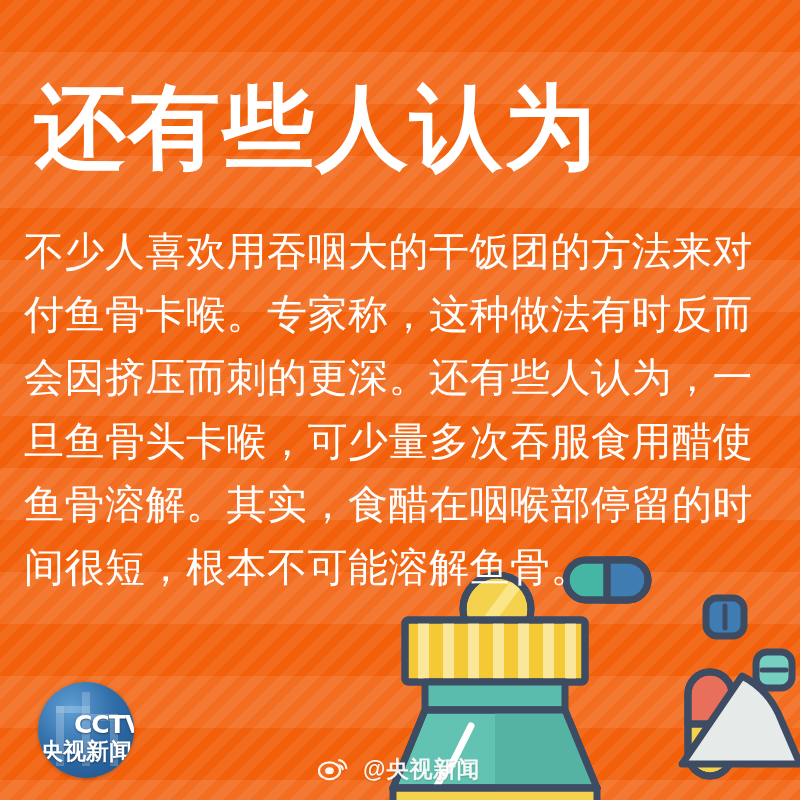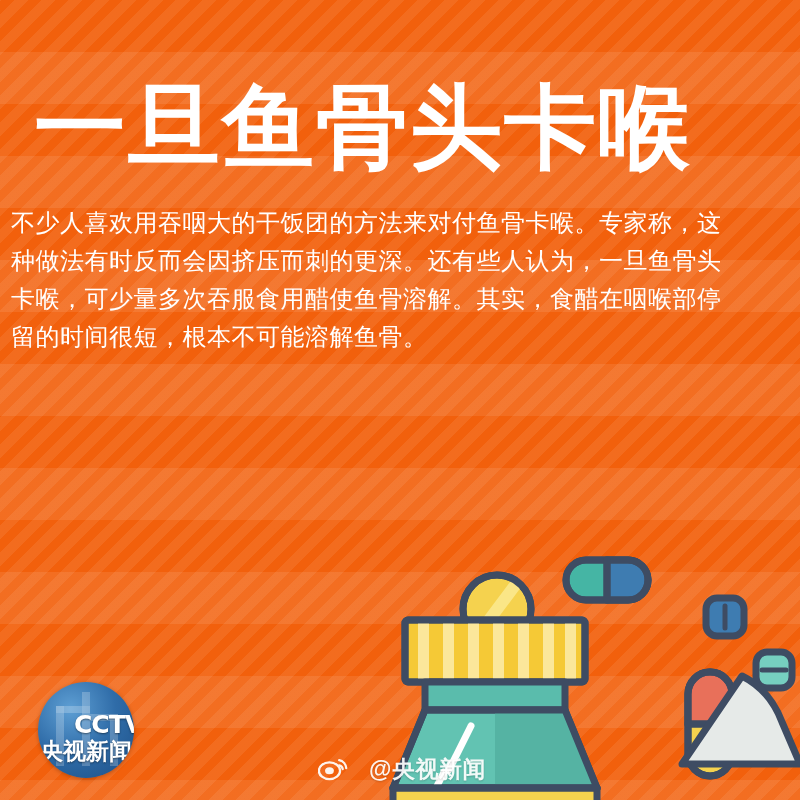--- a/index.html
+++ b/index.html
@@ -58,25 +58,25 @@
     font-weight: 700;
     font-size: 92px;
     line-height: 1.12;
     letter-spacing: 2px;
     white-space: nowrap;
   }
 
   
   .body-copy {
     position: absolute;
-    left: 11px;
+    left: 24px;
     top: 180px;
     width: 730px;
     color: #FFFFFF;
-    font-size: 24px;
+    font-size: 40px;
     line-height: 1.58;
     letter-spacing: 0.5px;
     font-weight: 400;
   }
 
   
   .illustration {
     position: absolute;
     left: 0;
     top: 0;
@@ -138,21 +138,21 @@
     text-shadow: 0 1px 2px rgba(0,0,0,0.45);
   }
 
   
   .weibo-mark {
     position: absolute;
     left: 318px;
     top: 757px;
     display: flex;
     align-items: center;
-    gap: 21px;
+    gap: 15px;
     opacity: 0.92;
   }
   .weibo-mark .wb-eye {
     width: 30px;
     height: 24px;
   }
   .weibo-mark .wb-handle {
     color: #FFFFFF;
     font-size: 23px;
     font-weight: 700;
@@ -253,21 +253,21 @@
           <line x1="436" y1="788" x2="444" y2="772"></line>
         </g>
 
         <path d="M393 788 h204 v44 h-204 z" fill="#F5D24E"></path>
         <path d="M393 788 h204" stroke="#3E4C63"></path>
       </g>
 
     </g>
   </svg>
 
-  <h1 class="title">一旦鱼骨头卡喉</h1>
+  <h1 class="title">还有些人认为</h1>
 
   <p class="body-copy">不少人喜欢用吞咽大的干饭团的方法来对付鱼骨卡喉。专家称，这种做法有时反而会因挤压而刺的更深。还有些人认为，一旦鱼骨头卡喉，可少量多次吞服食用醋使鱼骨溶解。其实，食醋在咽喉部停留的时间很短，根本不可能溶解鱼骨。</p>
 
   <div class="cctv-logo">
     <div class="bldg">
       <i style="left:0;top:14px;width:8px;height:60px;"></i>
       <i style="left:26px;top:0;width:8px;height:74px;"></i>
       <i style="left:0;top:14px;width:34px;height:7px;"></i>
       <i style="left:34px;top:22px;width:28px;height:7px;"></i>
       <i style="left:54px;top:22px;width:8px;height:52px;"></i>

